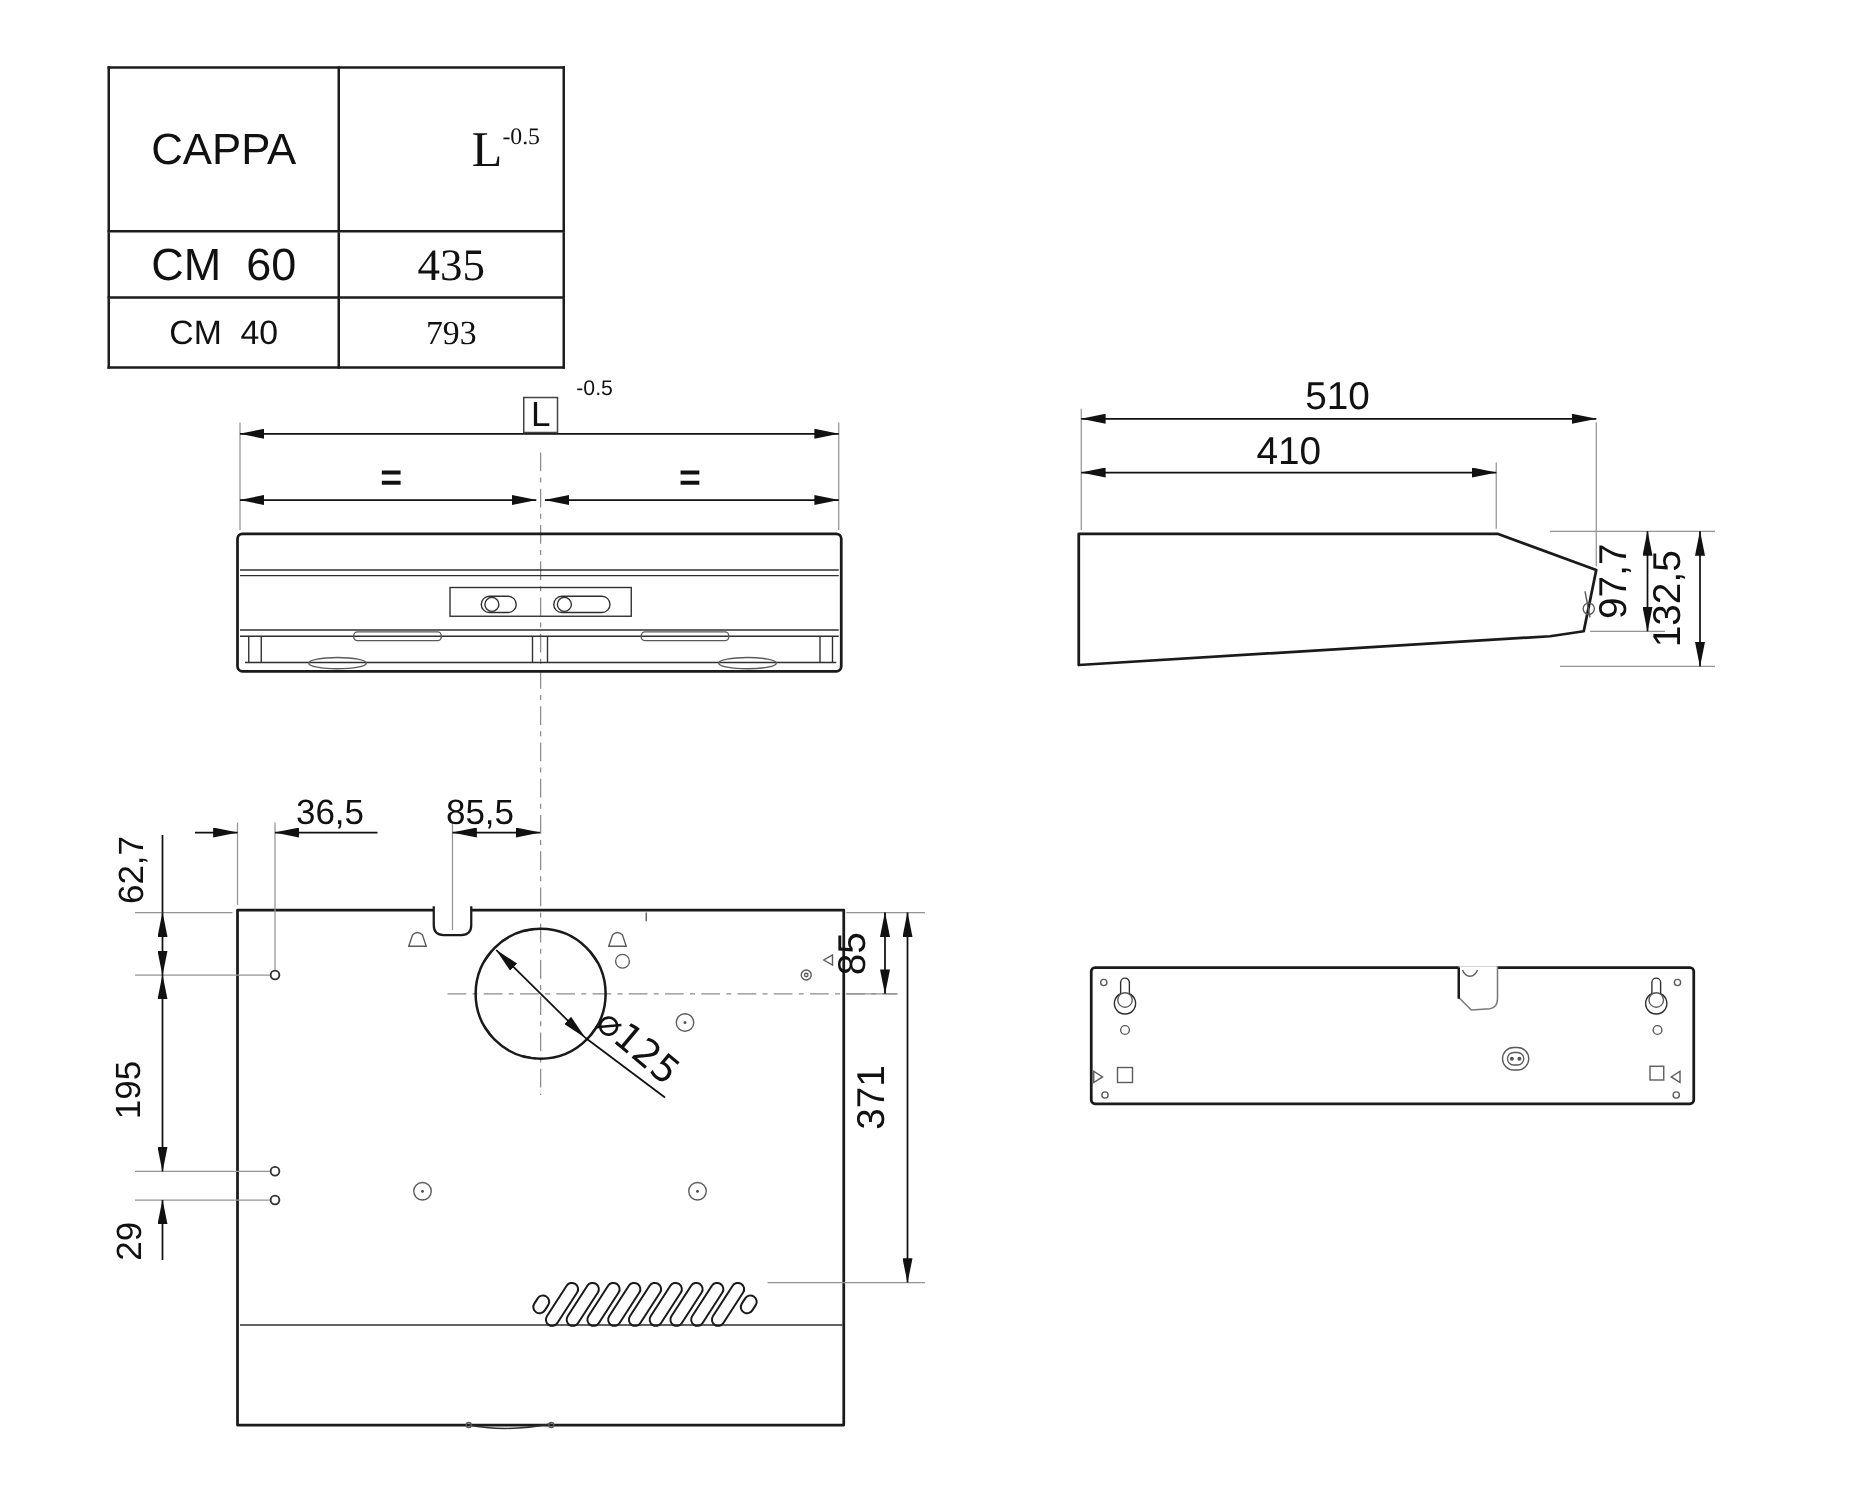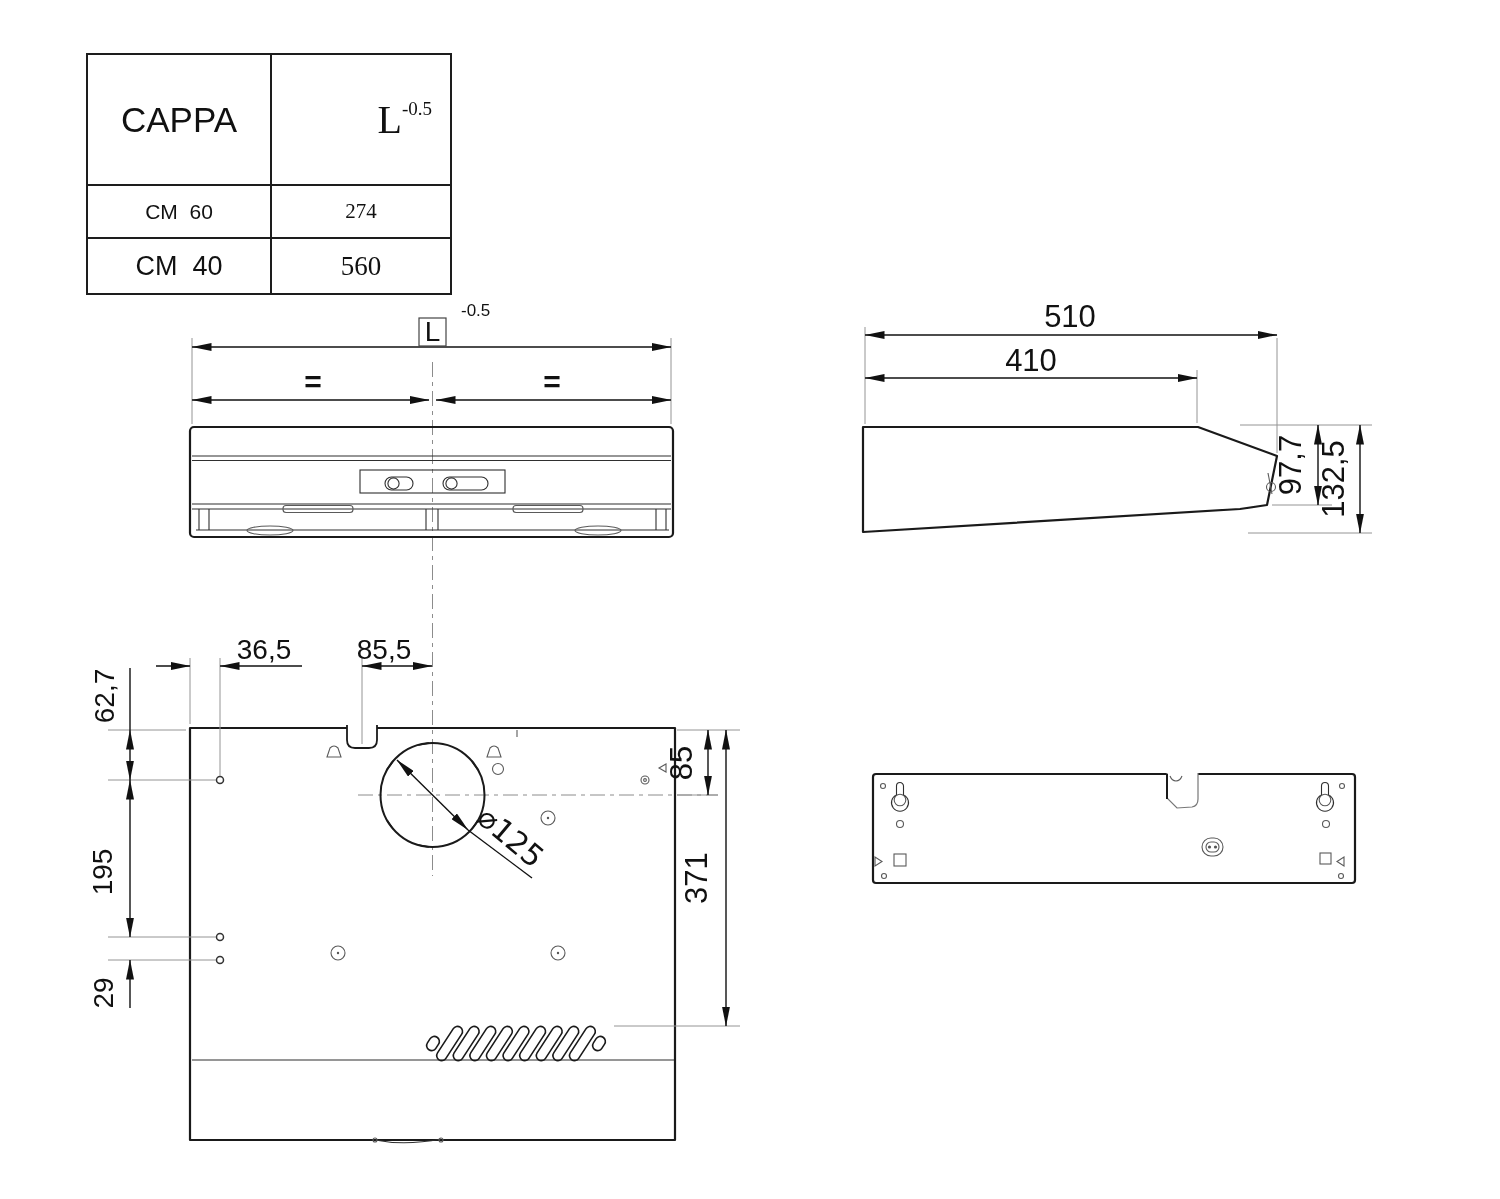--- a/index.html
+++ b/index.html
@@ -20,21 +20,21 @@
   .eqtext{font:bold 30px "Liberation Sans", sans-serif;fill:#111;text-anchor:middle;}
   .diatext{font:30px "DejaVu Sans","Liberation Sans",sans-serif;fill:#111;text-anchor:middle;}
 
   
   #spec-table{position:absolute;left:86px;top:53px;border-collapse:collapse;table-layout:fixed;}
   #spec-table td{border:2px solid #1d1d1d;text-align:center;vertical-align:middle;
                  white-space:pre;color:#111;}
   #spec-table .c1{width:180px;margin-top:28px;}
   #spec-table .c2{width:176px;font-family:Liberation Serif, serif;}
   #spec-table tr.hdr td{height:52px;font-size:35px;}
-  #spec-table tr.r1 td{height:49px;font-size:21px;}
+  #spec-table tr.r1 td{height:49px;font-size:36px;}
   #spec-table tr.r2 td{height:52px;font-size:27px;}
   #spec-table .big-l{font-size:40px;}
   #spec-table sup{font-size:19px;vertical-align:18px;letter-spacing:0;}
 </style>
 </head>
 <body>
 
 <div id="stage">
 
   <svg width="1500" height="1199" viewBox="0 0 1500 1199">
@@ -239,22 +239,22 @@
   <table id="spec-table">
     <tbody>
       <tr class="hdr">
         <td class="c1">CAPPA</td>
         <td class="c2">
           <span class="big-l">L</span><sup>-0.5</sup>
         </td>
       </tr>
       <tr class="r1">
         <td class="c1">CM  60</td>
-        <td class="c2">274</td>
+        <td class="c2">435</td>
       </tr>
       <tr class="r2">
         <td class="c1">CM  40</td>
-        <td class="c2">560</td>
+        <td class="c2">793</td>
       </tr>
     </tbody>
   </table>
 
 </div>
 
 </body></html>

